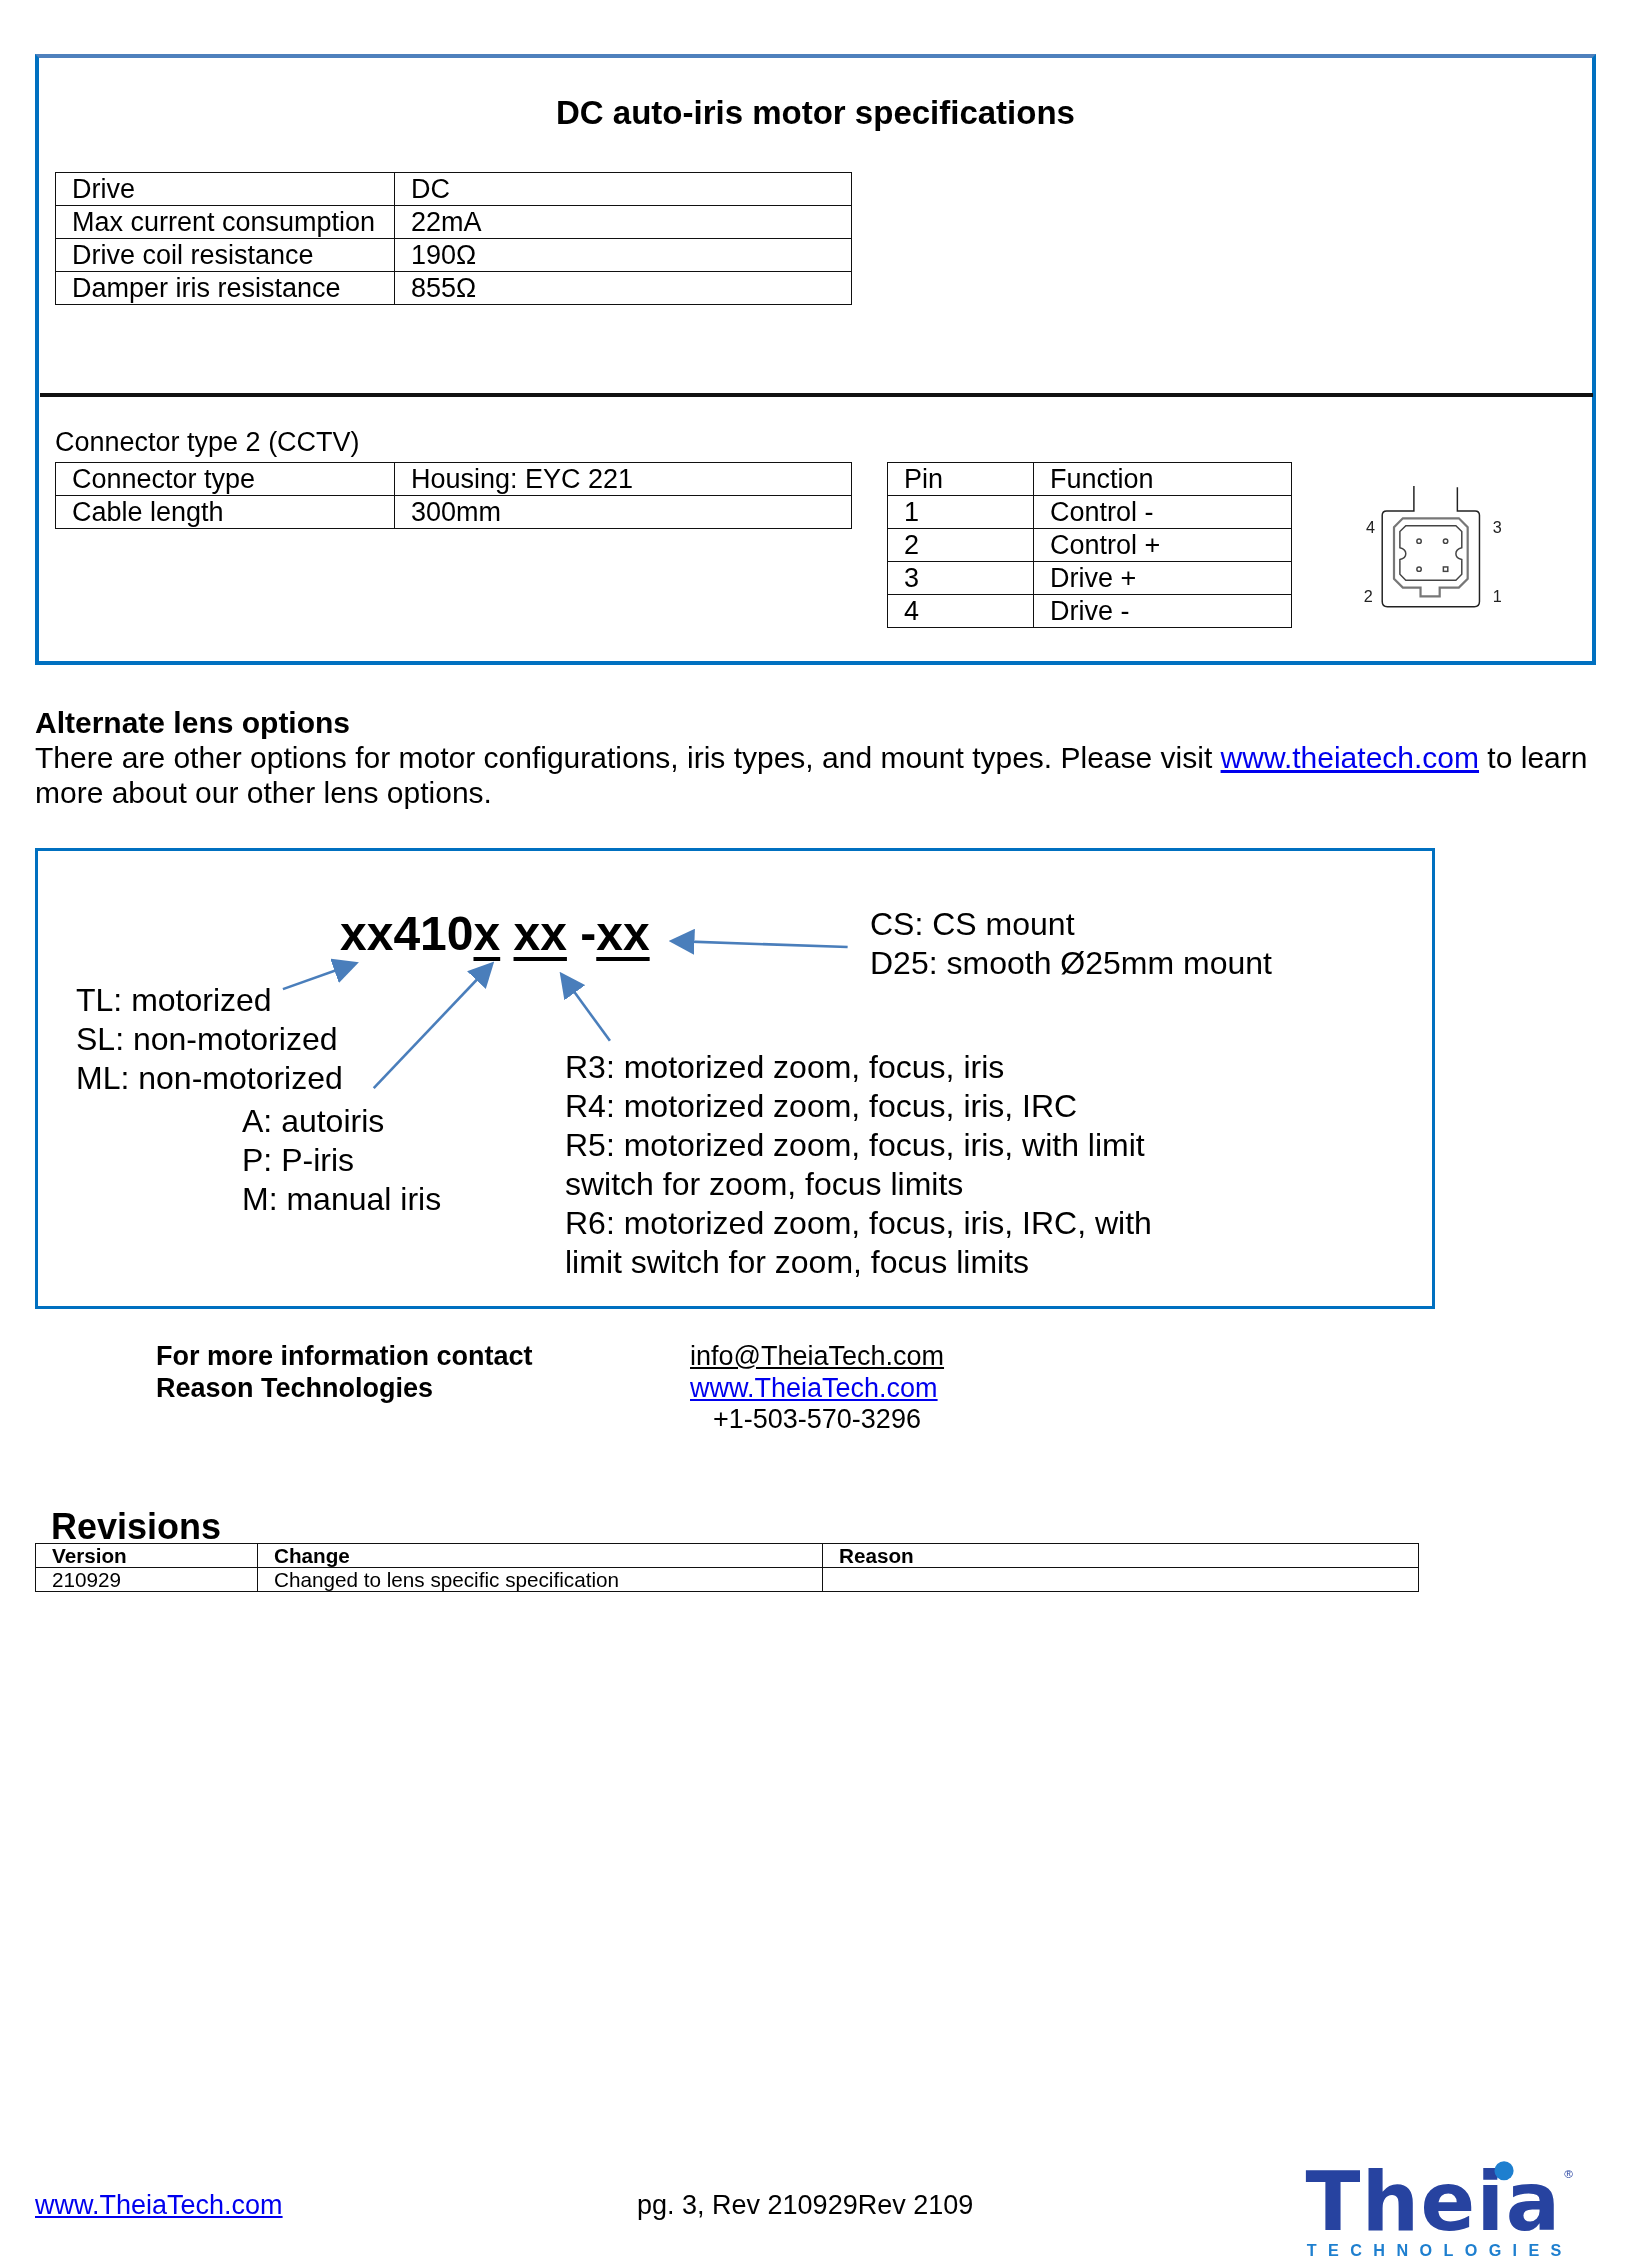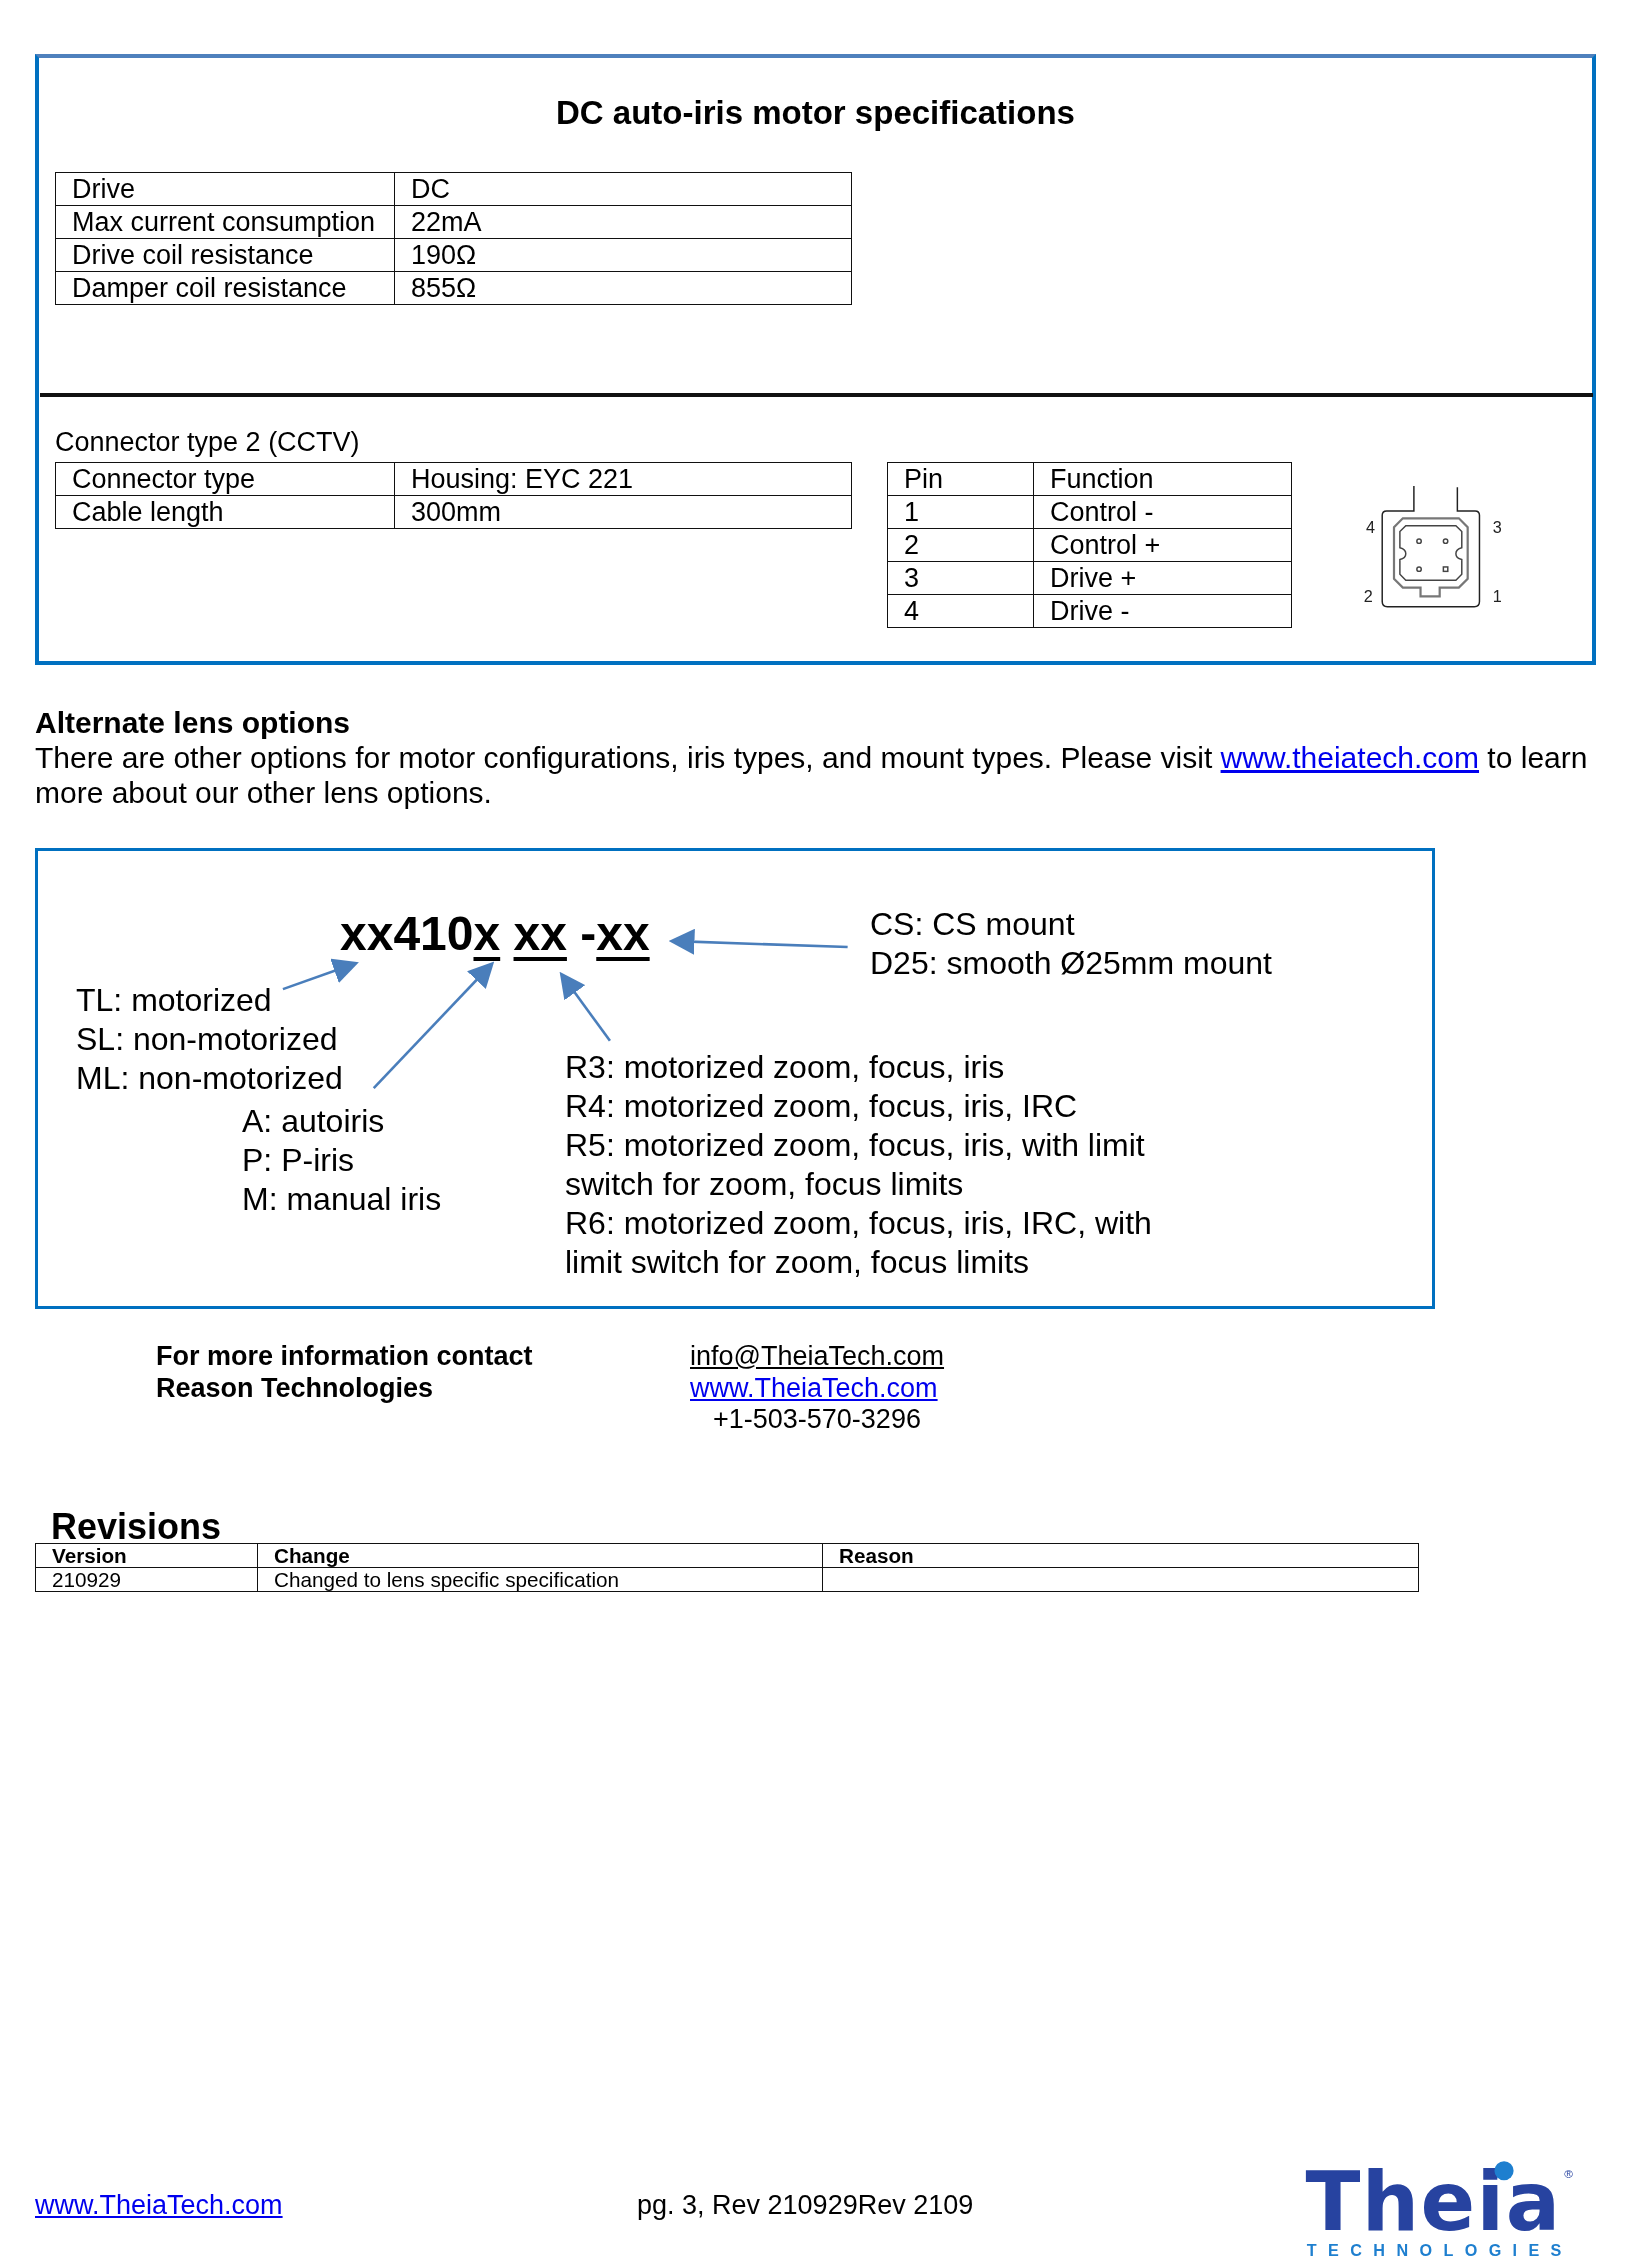--- a/index.html
+++ b/index.html
@@ -70,21 +70,21 @@
   </tr>
   <tr>
     <td style="width:273px;">Max current consumption</td>
     <td>22mA</td>
   </tr>
   <tr>
     <td>Drive coil resistance</td>
     <td>190Ω</td>
   </tr>
   <tr>
-    <td>Damper coil resistance</td>
+    <td>Damper iris resistance</td>
     <td>855Ω</td>
   </tr>
 </tbody>
   </table>
 
 <div id="connector-caption" class="abs">Connector type 2 (CCTV)</div>
 
 <table id="connector-table" class="grid">
   <tbody>
       <tr>

